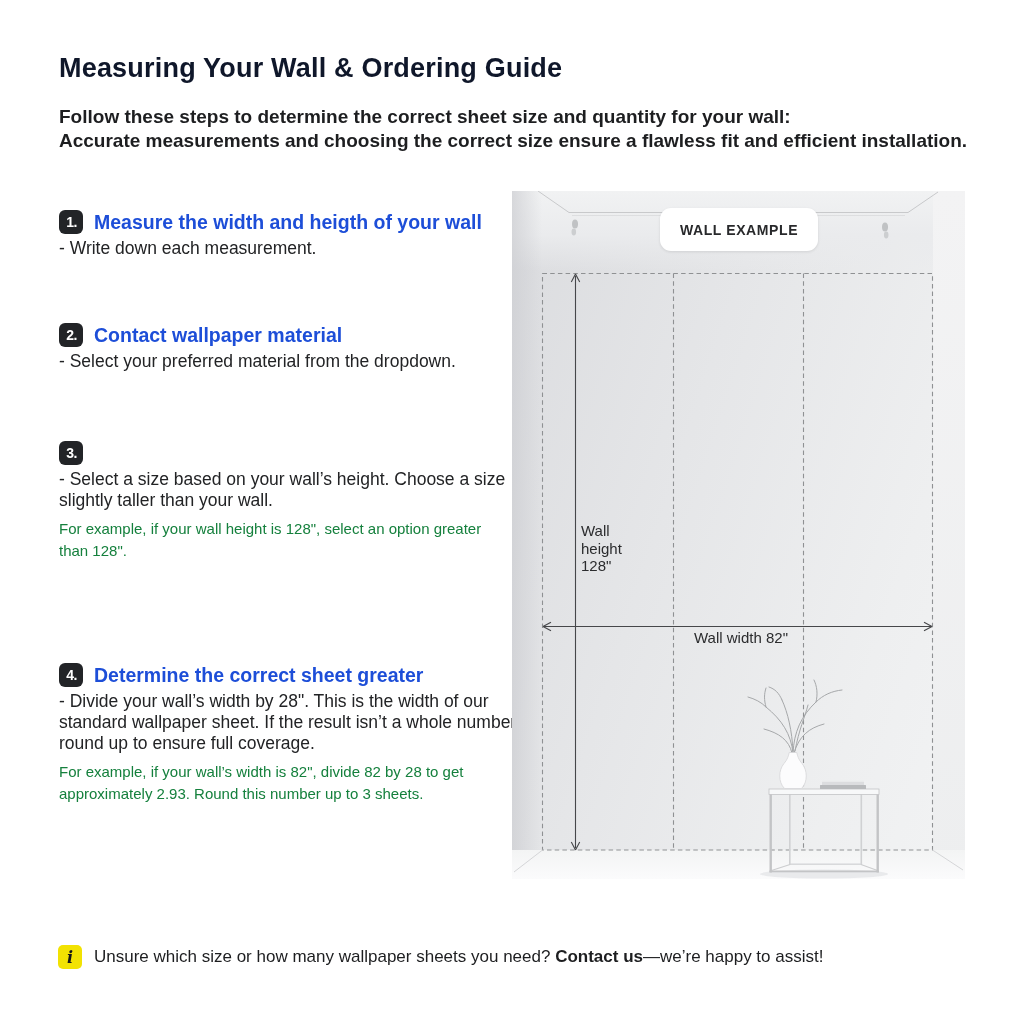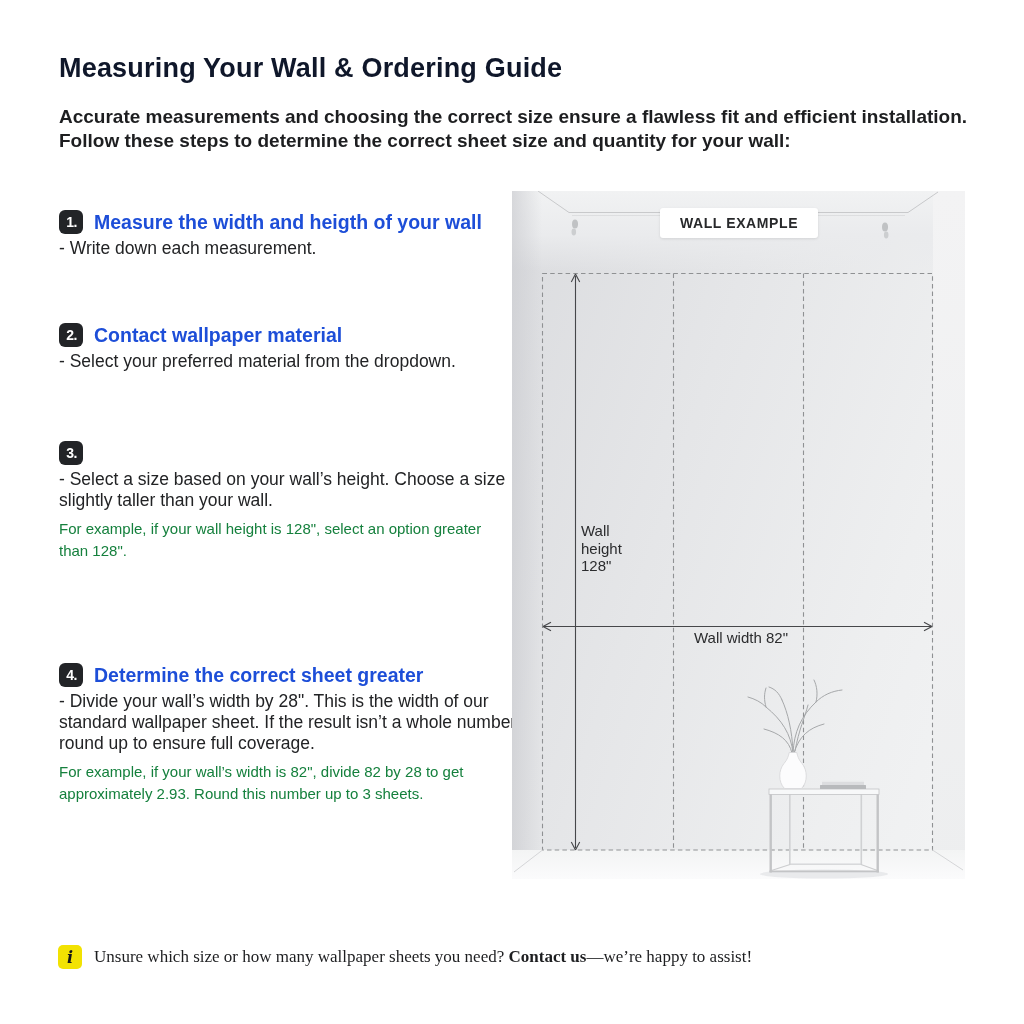--- a/index.html
+++ b/index.html
@@ -40,48 +40,48 @@
     background:linear-gradient(180deg,#f1f2f3 0%,#eaebed 55%,rgba(234,235,237,0) 100%); }
   .left-edge { position:absolute; left:0; top:0; width:30px; height:662px;
     background:linear-gradient(90deg,rgba(206,207,211,.75),rgba(206,207,211,0)); }
   .right-wall { position:absolute; left:421px; top:0; width:32px; height:688px;
     background:linear-gradient(180deg,#f3f3f4 0%,#edeeef 100%); }
   .floor { position:absolute; left:0; top:659px; width:100%; height:29px;
     background:linear-gradient(180deg,#f3f4f4 0%,#fbfbfc 100%); }
   .overlay { position:absolute; left:0; top:0; }
 
   .wall-badge {
-    position:absolute; left:148px; top:17px; width:158px; height:30px; background:#ffffff;
-    border-radius:3px; box-shadow:0 1px 3px rgba(0,0,0,.10);
+    position:absolute; left:148px; top:17px; width:158px; height:43px; background:#ffffff;
+    border-radius:11px; box-shadow:0 1px 3px rgba(0,0,0,.10);
     display:flex; align-items:center; justify-content:center;
     font-size:14px; font-weight:700; letter-spacing:.6px; color:#28292b;
   }
   .h-label { position:absolute; left:69px; top:331px; width:58px; font-size:15px; line-height:17.5px; color:#2b2c2e; }
   .w-label { position:absolute; left:156px; top:438px; width:146px; text-align:center; font-size:15px; color:#2b2c2e; }
 
   
   .footer { position:absolute; left:58px; top:945px; display:flex; align-items:center; gap:12px; }
   .info {
     flex:0 0 auto; width:24px; height:24px; border-radius:5px; background:#f2e202;
     display:flex; align-items:center; justify-content:center;
     font-family:"DejaVu Serif", serif; font-style:italic; font-weight:700; font-size:16px; color:#141519;
   }
-  .footer p { margin:0; font-size:17px; color:#1d1e20;font-family:Liberation Serif, serif; }
+  .footer p { margin:0; font-size:17px; color:#1d1e20; }
   .footer b { font-weight:700; }
 </style>
 </head>
 <body>
 
 <div class="page">
 
   <h1 class="title">Measuring Your Wall &amp; Ordering Guide</h1>
 
   <p class="intro">
+    <span>Follow these steps to determine the correct sheet size and quantity for your wall:</span>
     <span>Accurate measurements and choosing the correct size ensure a flawless fit and efficient installation.</span>
-    <span>Follow these steps to determine the correct sheet size and quantity for your wall:</span>
   </p>
 
   <section class="step s1">
     <div class="step-head">
       <span class="badge">1.</span>
       <h2 class="step-heading">Measure the width and heigth of your wall</h2>
     </div>
     <p class="step-body">- Write down each measurement.</p>
   </section>
 

